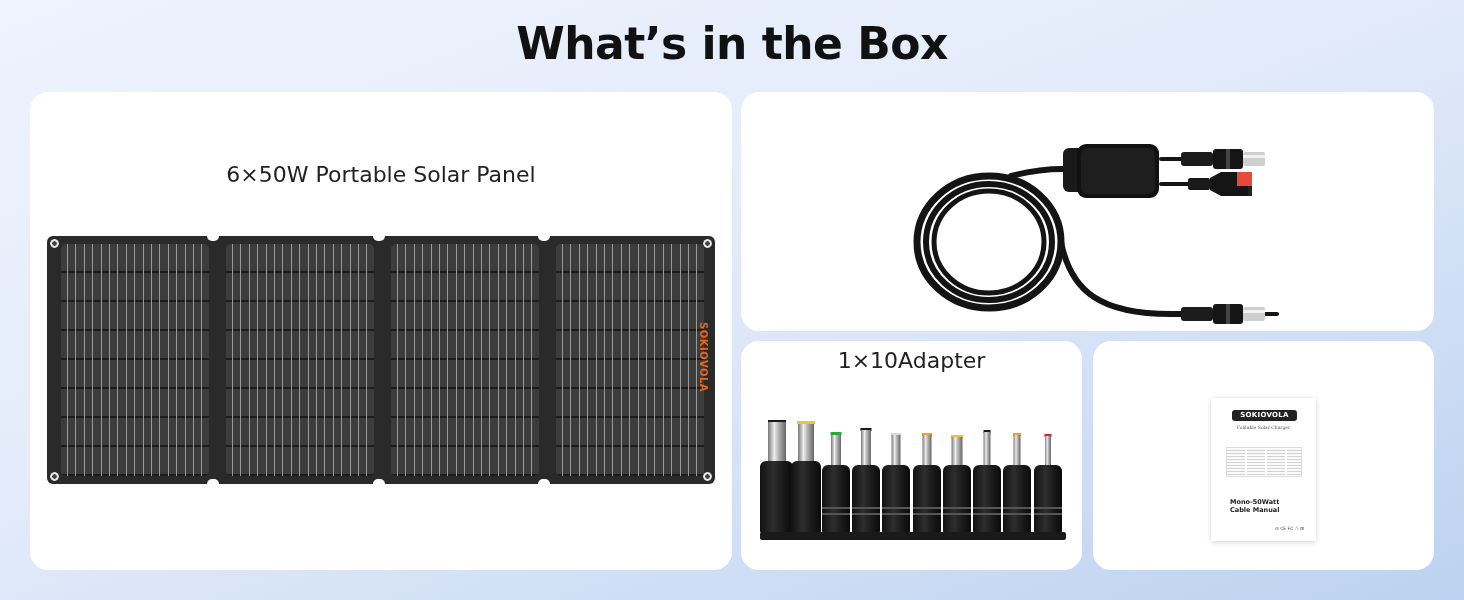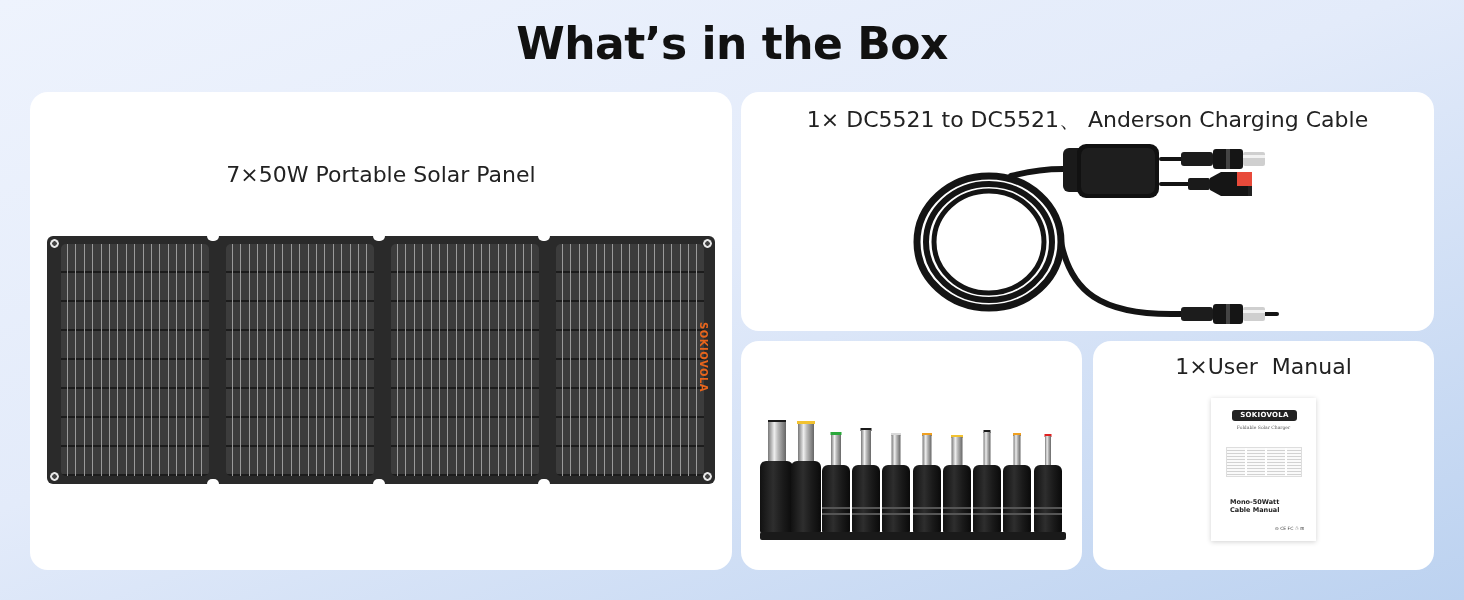--- a/index.html
+++ b/index.html
@@ -113,42 +113,41 @@
   .manual-cert {
     position: absolute; right: 12px; bottom: 10px; font-size: 4.5px; color: #444;
   }
 </style>
 </head>
 <body>
 
 <h1 class="title">What’s in the Box</h1>
 
 <div class="card" id="card-panel">
-  <div class="card-label" style="top:70px;">7×50W Portable Solar Panel</div>
+  <div class="card-label" style="top:70px;">6×50W Portable Solar Panel</div>
   <div class="panel">
     <div class="panel-seg" style="left:14px;"></div>
     <div class="panel-seg" style="left:179px;"></div>
     <div class="panel-seg" style="left:344px;"></div>
     <div class="panel-seg" style="left:509px;"></div>
     <div class="notch" style="left:160px; top:0;"></div>
     <div class="notch bot" style="left:160px; bottom:0;"></div>
     <div class="notch" style="left:326px; top:0;"></div>
     <div class="notch bot" style="left:326px; bottom:0;"></div>
     <div class="notch" style="left:491px; top:0;"></div>
     <div class="notch bot" style="left:491px; bottom:0;"></div>
     <div class="grommet" style="left:3px; top:3px;"></div>
     <div class="grommet" style="left:3px; bottom:3px;"></div>
     <div class="grommet" style="right:3px; top:3px;"></div>
     <div class="grommet" style="right:3px; bottom:3px;"></div>
     <div class="brand-vert">SOKIOVOLA</div>
   </div>
 </div>
 
 <div class="card" id="card-cable">
-  <div class="card-label" style="top:13px;">1× DC5521 to DC5521、 Anderson Charging Cable</div>
   <svg width="693" height="239" viewBox="0 0 693 239" style="position:absolute;left:0;top:0;">
     <g fill="none" stroke="#141414" stroke-linecap="round">
       <ellipse cx="248" cy="150" rx="72" ry="66" stroke-width="7"></ellipse>
       <ellipse cx="248" cy="150" rx="63" ry="58" stroke-width="6"></ellipse>
       <ellipse cx="248" cy="150" rx="55" ry="51" stroke-width="5"></ellipse>
       <path d="M 320 150 C 330 200 360 222 430 222 L 440 222" stroke-width="6"></path>
       <path d="M 440 222 L 470 222" stroke-width="4"></path>
       <path d="M 470 222 L 536 222" stroke-width="4"></path>
       <path d="M 270 84 C 285 80 300 77 322 77" stroke-width="6"></path>
       <path d="M 420 67 L 440 67" stroke-width="4"></path>
@@ -172,20 +171,21 @@
 
     <rect x="440" y="215" width="32" height="14" rx="3" fill="#1c1c1c"></rect>
     <rect x="472" y="212" width="30" height="20" rx="3" fill="#151515"></rect>
     <rect x="485" y="212" width="4" height="20" fill="#444"></rect>
     <rect x="502" y="215" width="22" height="14" rx="2" fill="#cfcfcf"></rect>
     <rect x="502" y="218" width="22" height="3" fill="#f2f2f2"></rect>
   </svg>
 </div>
 
 <div class="card" id="card-adapter">
+  <div class="card-label" style="top:7px;">1×10Adapter</div>
   <div style="position:absolute;left:0;top:0;width:341px;height:229px;">
 
     <div class="tip" style="left:19px; top:79px; width:33px; height:113px;">
       <div class="cap" style="top:0; width:18px; background:#1a1a1a;"></div>
       <div class="pin" style="top:2px; width:18px; height:40px;"></div>
       <div class="body" style="height:72px;"></div>
     </div>
     <div class="tip" style="left:50px; top:79px; width:30px; height:113px;">
       <div class="cap" style="top:1px; width:18px; background:#f2c230;"></div>
       <div class="pin" style="top:4px; width:16px; height:38px;"></div>
@@ -254,21 +254,20 @@
         <div class="body" style="height:68px;">
           <div class="ring" style="bottom:24px;"></div>
           <div class="ring" style="bottom:18px;"></div>
         </div>
       </div>
     <div class="tray"></div>
   </div>
 </div>
 
 <div class="card" id="card-manual">
-  <div class="card-label" style="top:13px;">1×User  Manual</div>
   <div class="manual">
     <div class="manual-logo">SOKIOVOLA</div>
     <div class="manual-sub">Foldable Solar Charger</div>
     <div class="manual-img"></div>
     <div class="manual-title">
       <div>Mono-50Watt</div>
       <div>Cable Manual</div>
     </div>
     <div class="manual-cert">⊖ CE FC ♲ ⊞</div>
   </div>

